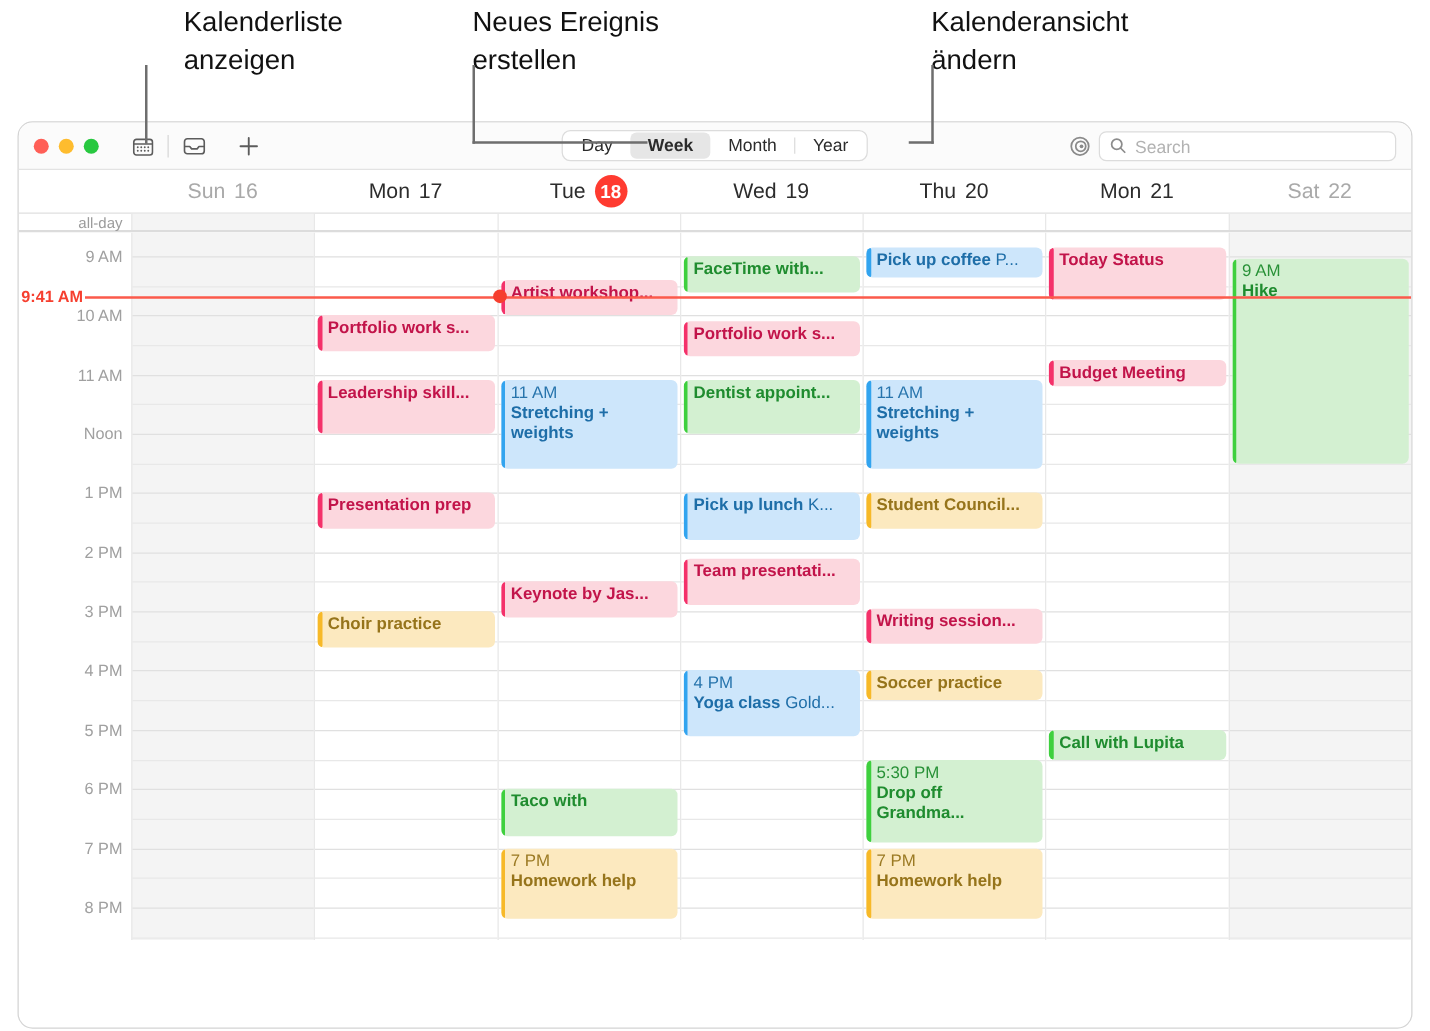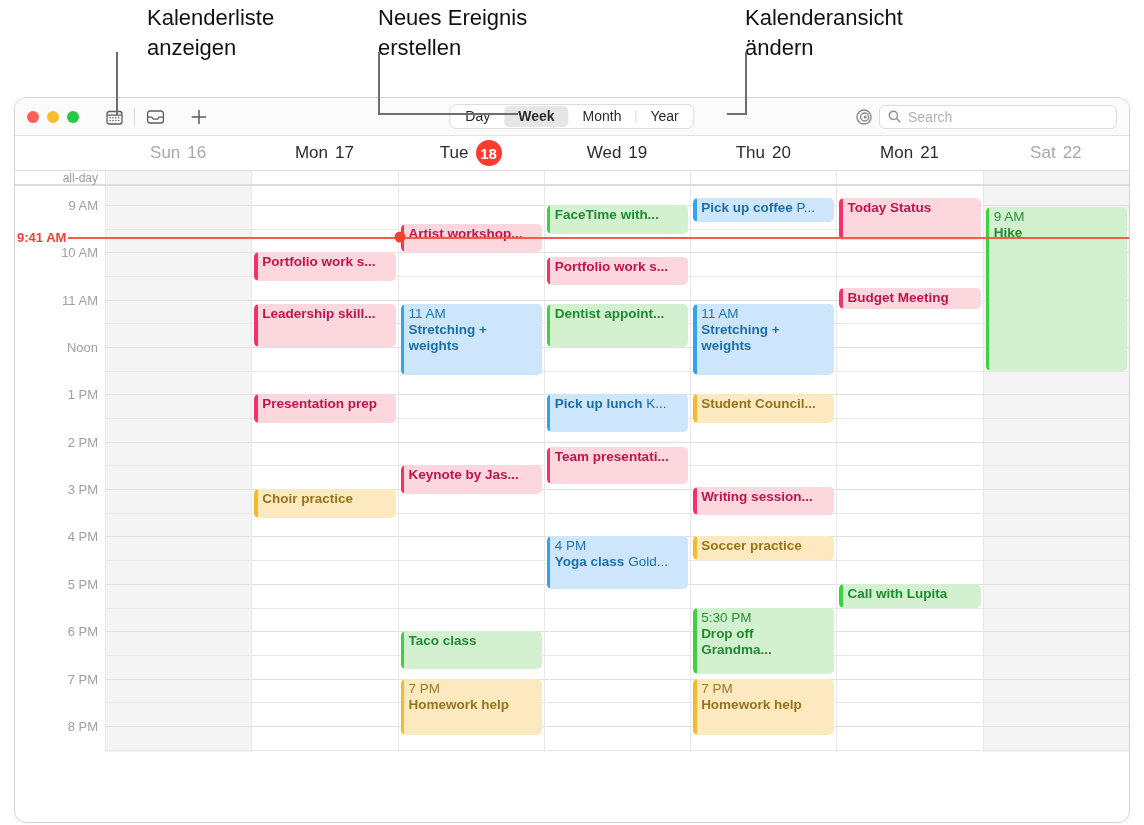--- a/index.html
+++ b/index.html
@@ -537,21 +537,21 @@
           </div>
           <div class="ev blue wrap" style="top: 118.41px; height: 71.046px;">
             <span class="t">11 AM</span>
             <span class="ttl" style="white-space: pre-line;">Stretching +
 weights</span>
           </div>
           <div class="ev pink" style="top: 279.448px; height: 28.4184px;">
             <span class="ttl">Keynote by Jas...</span>
           </div>
           <div class="ev green" style="top: 445.222px; height: 37.8912px;">
-            <span class="ttl">Taco class</span>
+            <span class="ttl">Taco with</span>
           </div>
           <div class="ev yellow" style="top: 492.586px; height: 56.8368px;">
             <span class="t">7 PM</span>
             <span class="ttl">Homework help</span>
           </div>
         </div>
         <div class="col">
           <div class="hline major" style="top: 18.9456px;"></div>
           <div class="hline" style="top: 42.6276px;"></div>
           <div class="hline major" style="top: 66.3096px;"></div>

